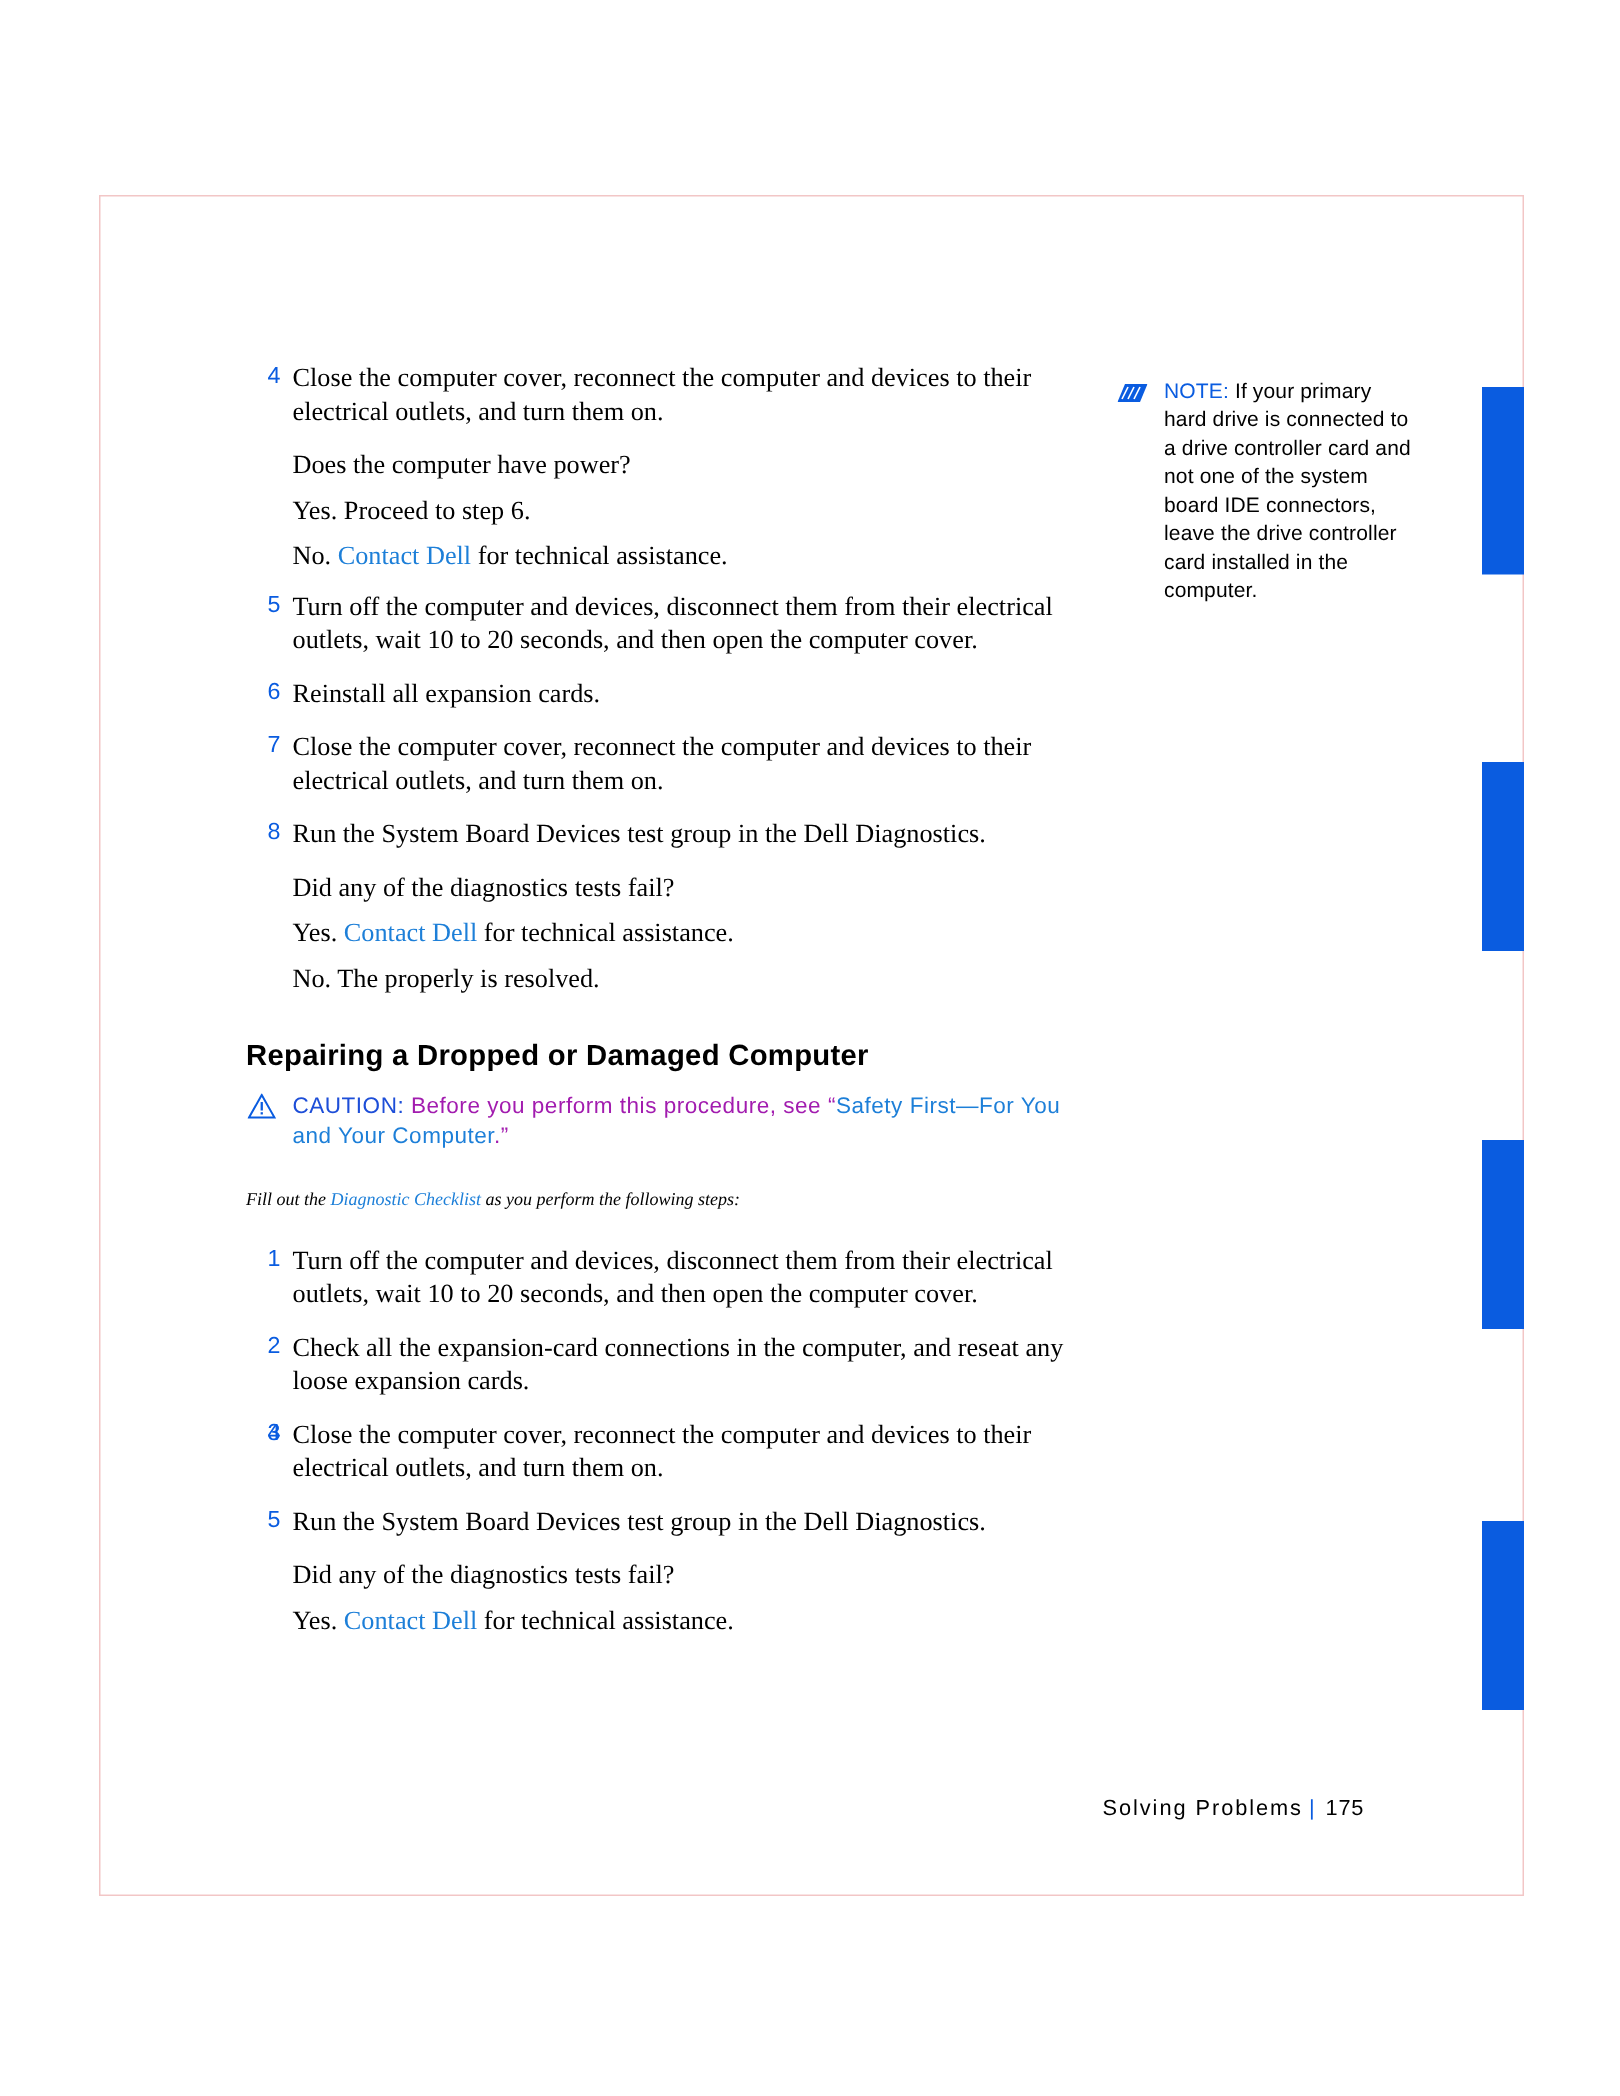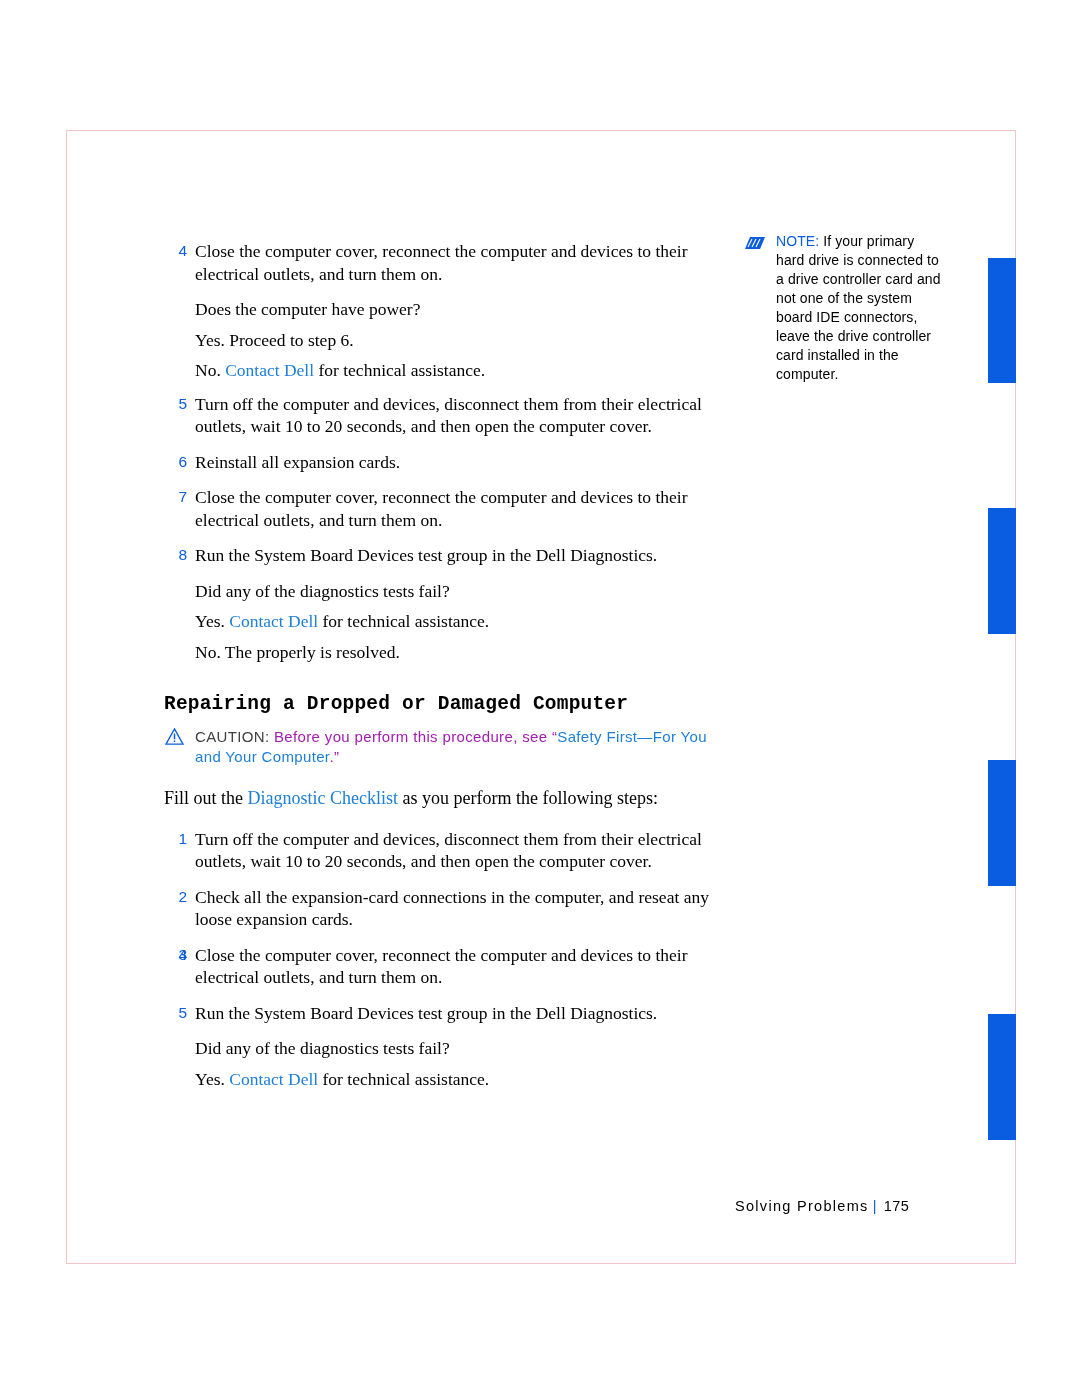--- a/index.html
+++ b/index.html
@@ -67,59 +67,60 @@
   .sub {
     padding-left: 40px;
     font-size: 17.5px;
     line-height: 22.5px;
     margin-bottom: 11px;
   }
   .sub.tight { margin-bottom: 8px; }
   .link { color: #1d7fd8; }
 
   h2.section-head {
-    font-family: Liberation Mono, monospace;
+    font-family: Liberation Sans, sans-serif;
     font-size: 19.5px;
     font-weight: bold;
     letter-spacing: 0.2px;
     margin: 30px 0 12px 9px;
   }
 
   .caution {
     position: relative;
     padding-left: 40px;
     margin: 0 0 20px 0;
     font-family: "Liberation Sans", sans-serif;
     font-size: 15px;
     line-height: 20px;
     letter-spacing: 0.35px;
     color: #0a5ce0;
   }
-  .caution .label { color: #404040; }
+  .caution .label { color: #1d4ed8; }
   .caution .body { color: #a21caf; }
   .caution .tri {
     position: absolute;
     left: 10px;
     top: 1px;
     width: 19px;
     height: 17px;
   }
 
   .para {
     padding-left: 9px;
-    font-size: 18px;
+    font-size: 12px;
     line-height: 22.5px;
     margin-bottom: 18px;
+    font-style: italic;
   }
 
   
   #note {
     position: absolute;
     left: 745px;
-    top: 232px;
+    top: 251px;
     width: 200px;
     font-family: "Liberation Sans", sans-serif;
     font-size: 14px;
     line-height: 19px;
     letter-spacing: 0.1px;
   }
   #note .note-icon {
     position: absolute;
     left: 0;
     top: 4px;

